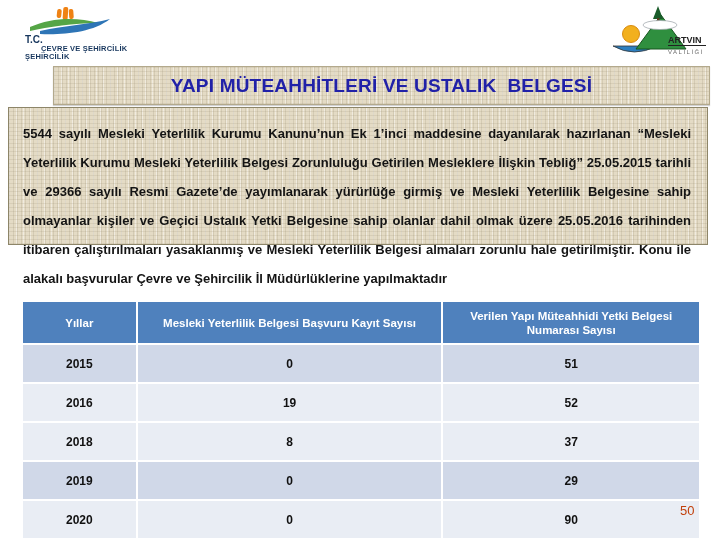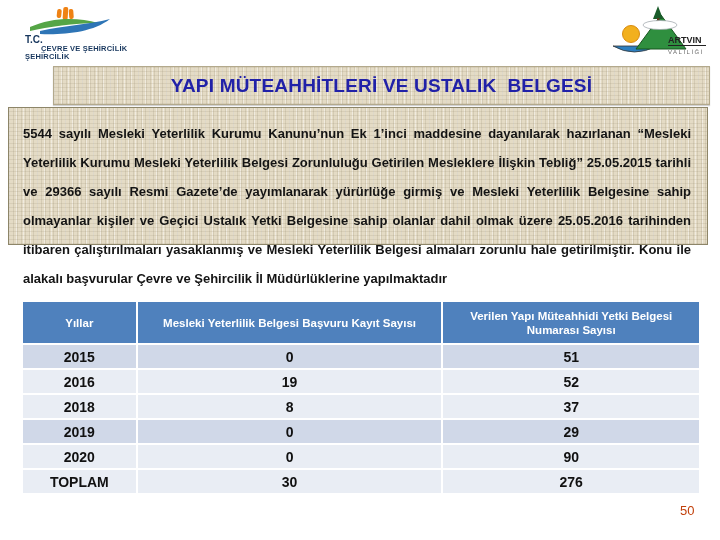--- a/index.html
+++ b/index.html
@@ -43,22 +43,22 @@
     text-align:justify;
   }
   
   .table-wrap{position:absolute;left:21px;top:300px;width:680px;}
   table{border-collapse:separate;border-spacing:2px;width:100%;table-layout:fixed;}
   th{
     background:#4f81bd;color:#ffffff;font-size:11.5px;font-weight:bold;
     height:39px;vertical-align:middle;text-align:center;padding:1px 8px;line-height:14px;
   }
   td{
-    font-size:14px;font-weight:bold;color:#111111;text-align:center;
-    height:23px;vertical-align:middle;padding:0 4px;
+    font-size:12px;font-weight:bold;color:#111111;text-align:center;
+    height:37px;vertical-align:middle;padding:0 4px;
   }
   col.c1{width:112px;} col.c2{width:302px;} col.c3{width:254px;}
   tr.dark td{background:#d0d8e8;}
   tr.light td{background:#e9edf4;}
   tr.total td{background:#e9edf4;}
   
   .page-number{
     position:absolute;left:680px;top:503px;color:#c2410c;font-size:13px;z-index:5;
   }
 </style>

